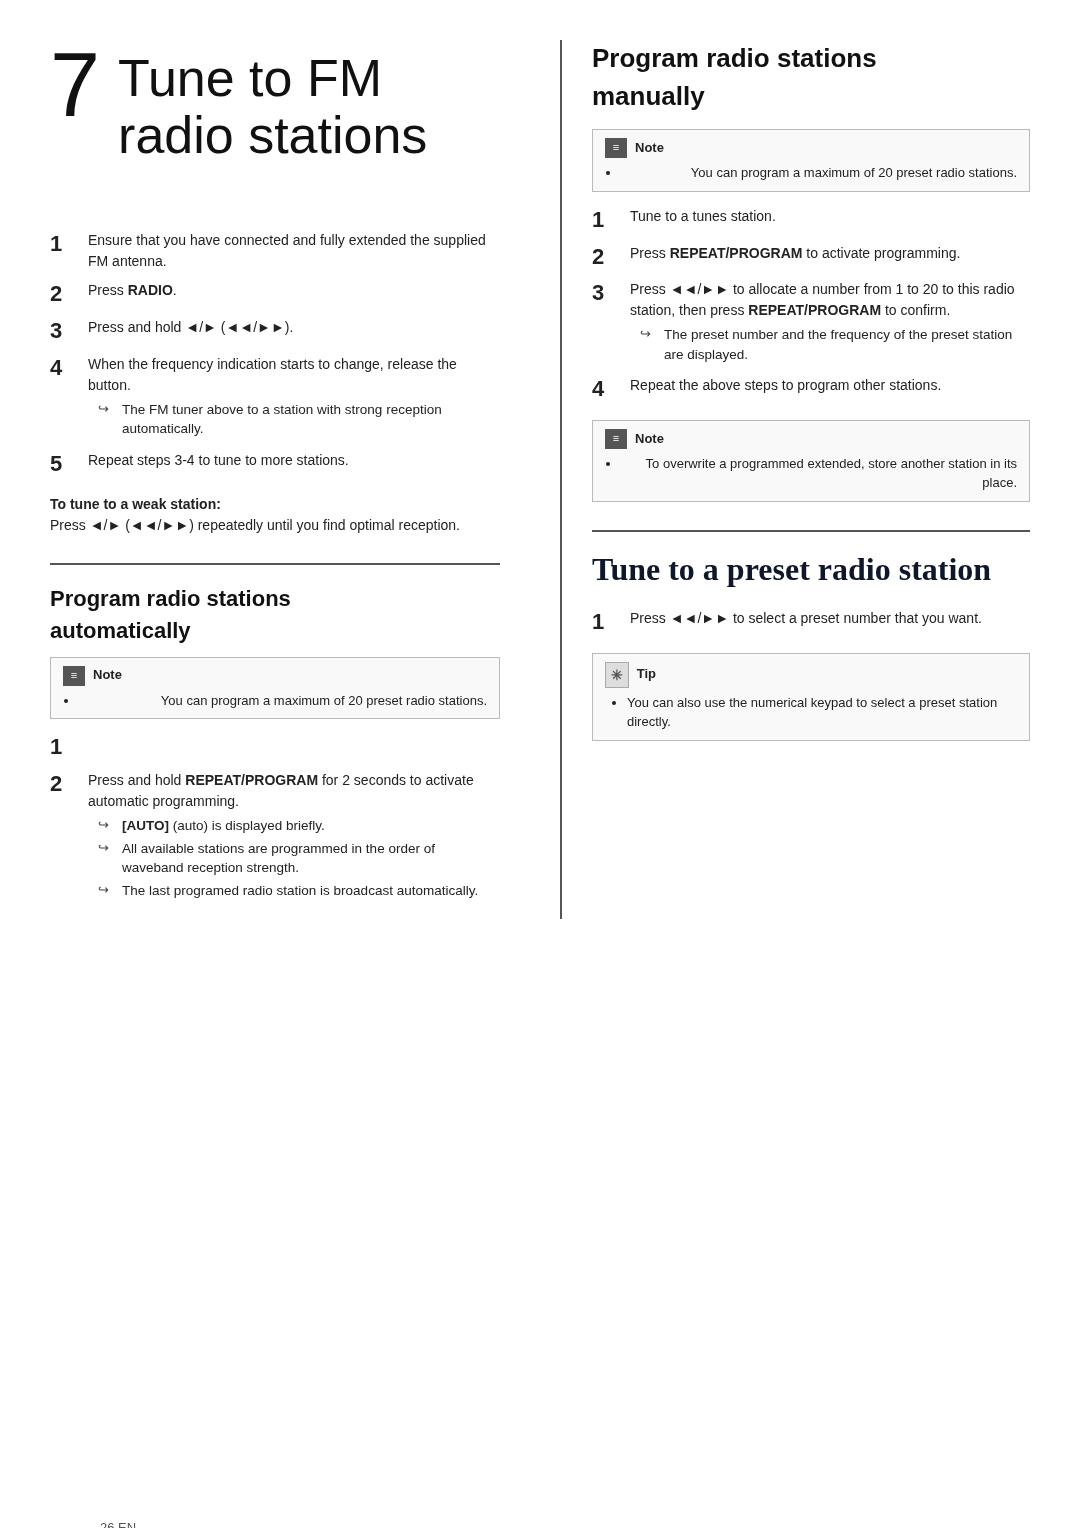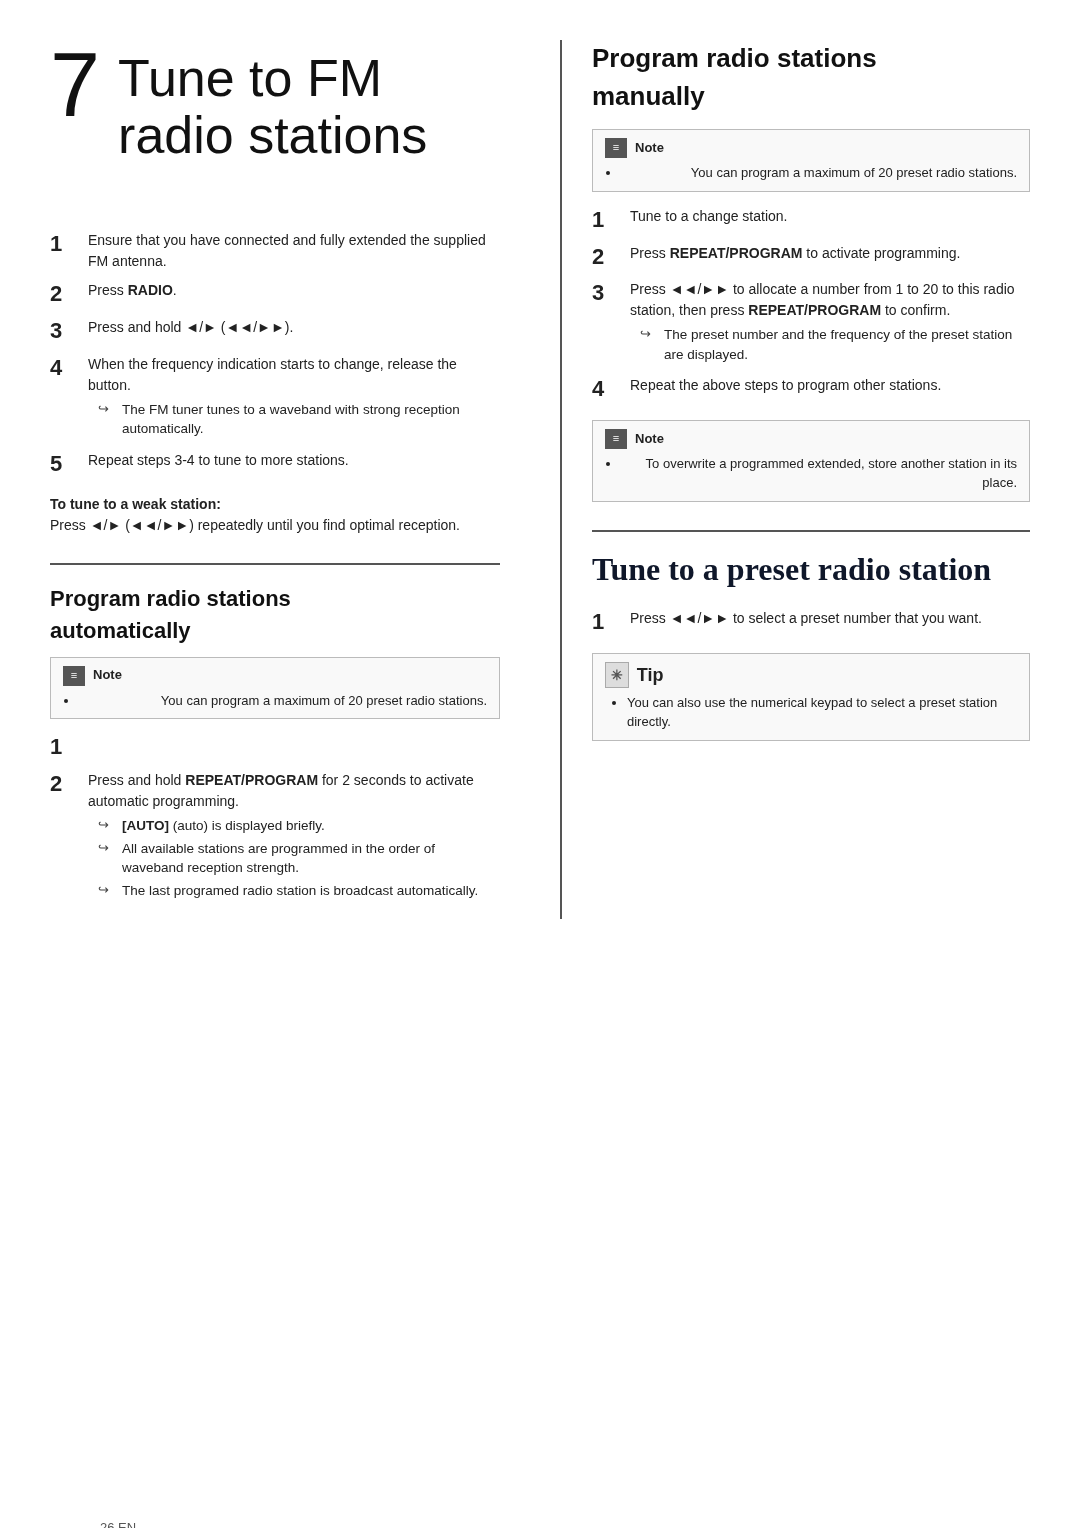--- a/index.html
+++ b/index.html
@@ -172,21 +172,21 @@
       color: #555;
       font-size: 14px;
       font-weight: bold;
       padding: 2px 5px;
       margin-right: 8px;
       min-width: 22px;
       text-align: center;
       border: 1px solid #aaa;
     }
     .tip-label {
-      font-size: 18px;
+      font-size: 13px;
       font-weight: bold;
     }
 
     
     .page-footer {
       position: absolute;
       bottom: 30px;
       left: 50px;
       font-size: 13px;
       color: #555;
@@ -239,21 +239,21 @@
           <span class="step-num">3</span>
           <span class="step-text">Press and hold ◄/► (◄◄/►►).</span>
         </li>
         <li>
           <span class="step-num">4</span>
           <span class="step-text">
             When the frequency indication starts to change, release the button.
             <ul class="sub-bullets">
               <li>
                   <span class="arrow">↪</span>
-                  <span>The FM tuner tunes to a waveband with strong reception automatically.</span>
+                  <span>The FM tuner above to a station with strong reception automatically.</span>
                 </li>
             </ul>
           </span>
         </li>
         <li>
           <span class="step-num">5</span>
           <span class="step-text">Repeat steps 3-4 to tune to more stations.</span>
         </li>
       </ol>
 
@@ -317,21 +317,21 @@
             <span class="note-label">Note</span>
           </div>
           <ul>
             <li>You can program a maximum of 20 preset radio stations.</li>
           </ul>
         </div>
 
         <ol class="step-list">
           <li>
             <span class="step-num">1</span>
-            <span class="step-text">Tune to a change station.</span>
+            <span class="step-text">Tune to a tunes station.</span>
           </li>
           <li>
             <span class="step-num">2</span>
             <span class="step-text">Press <strong>REPEAT/PROGRAM</strong> to activate programming.</span>
           </li>
           <li>
             <span class="step-num">3</span>
             <span class="step-text">
               Press ◄◄/►► to allocate a number from 1 to 20 to this radio station, then press <strong>REPEAT/PROGRAM</strong> to confirm.
               <ul class="sub-bullets">

